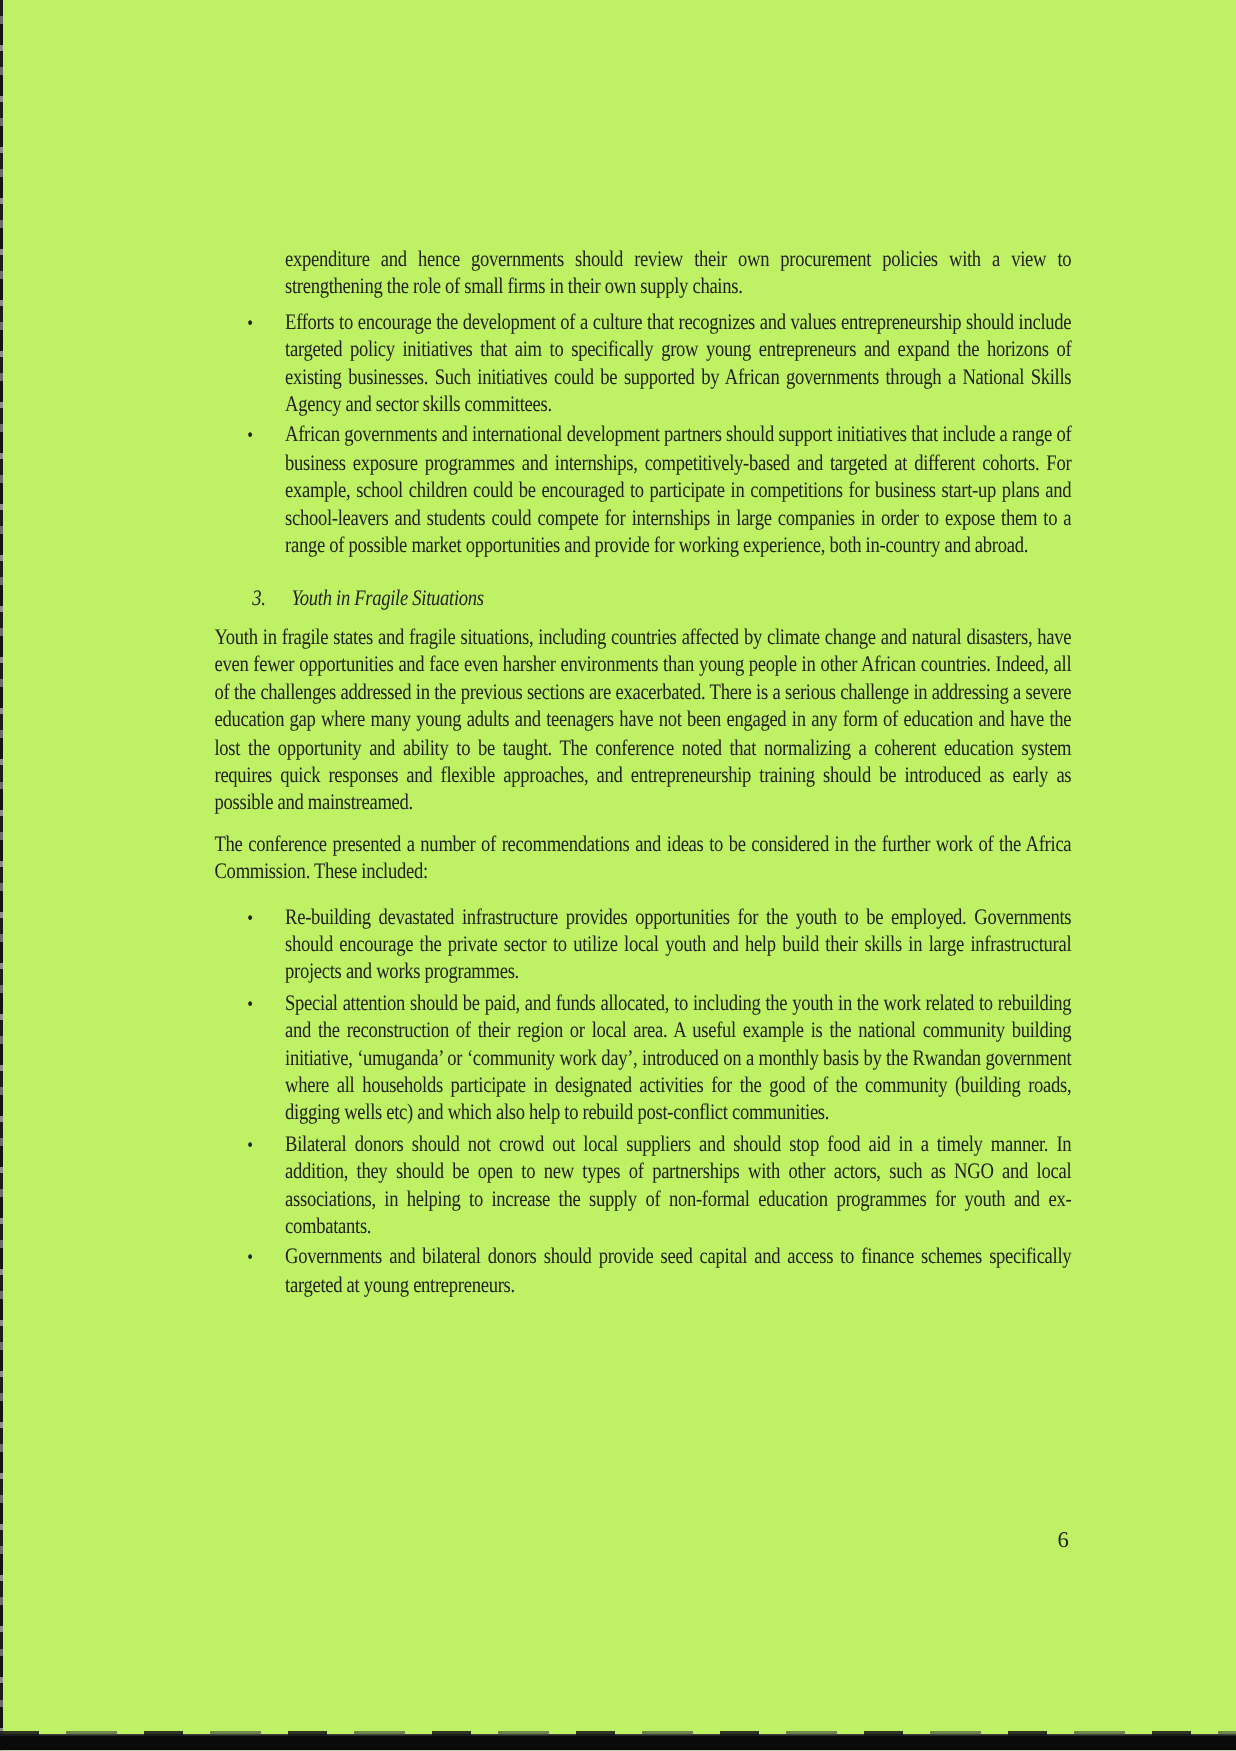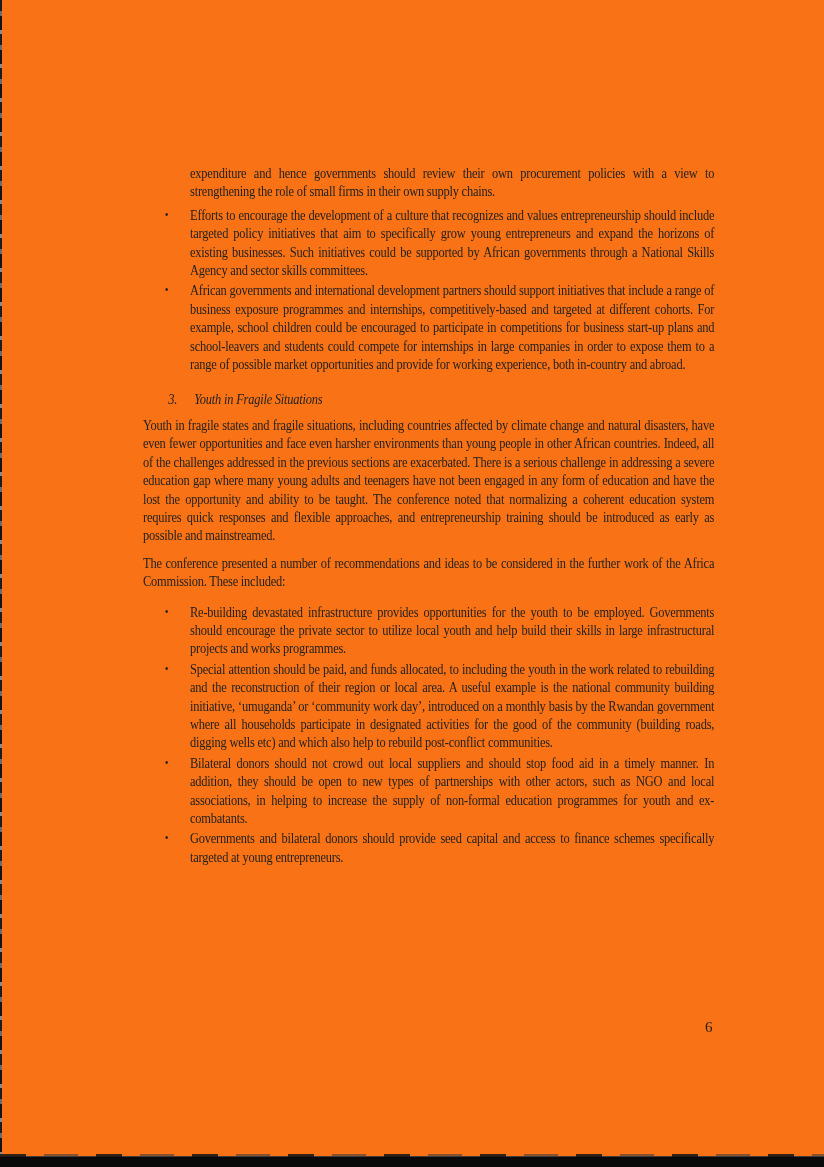--- a/index.html
+++ b/index.html
@@ -1,20 +1,20 @@
 <!DOCTYPE html>
 <html><head>
 <meta charset="utf-8">
 <style>
   html, body { margin: 0; padding: 0; background: #e9e9e9; }
   .page {
     position: relative;
     width: 824px;
     height: 1167px;
-    background: #f97316;
+    background: #bef264;
     font-family: "Liberation Serif", "DejaVu Serif", serif;
     color: #23211e;
     overflow: hidden;
     margin: 0 auto;
   }
   
   .scan-left {
     position: absolute; left: 0; top: 0; width: 2px; height: 100%;
     background: repeating-linear-gradient(to bottom,
       #1c1c1c 0px, #1c1c1c 11px,

